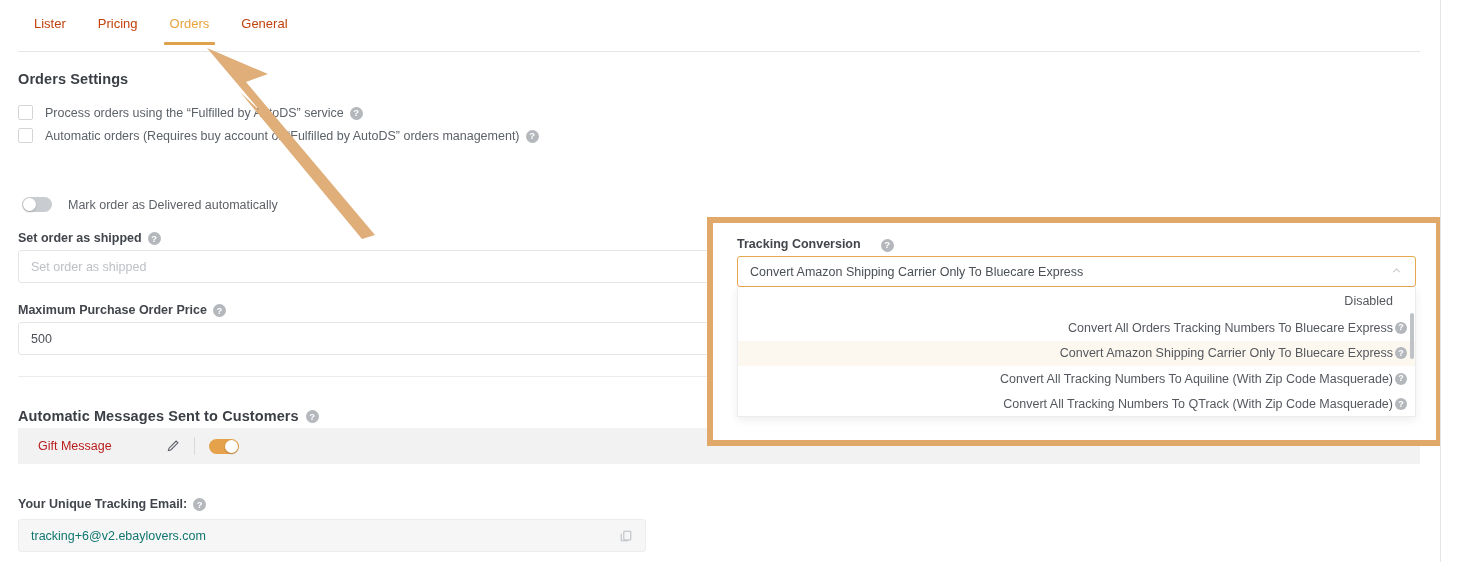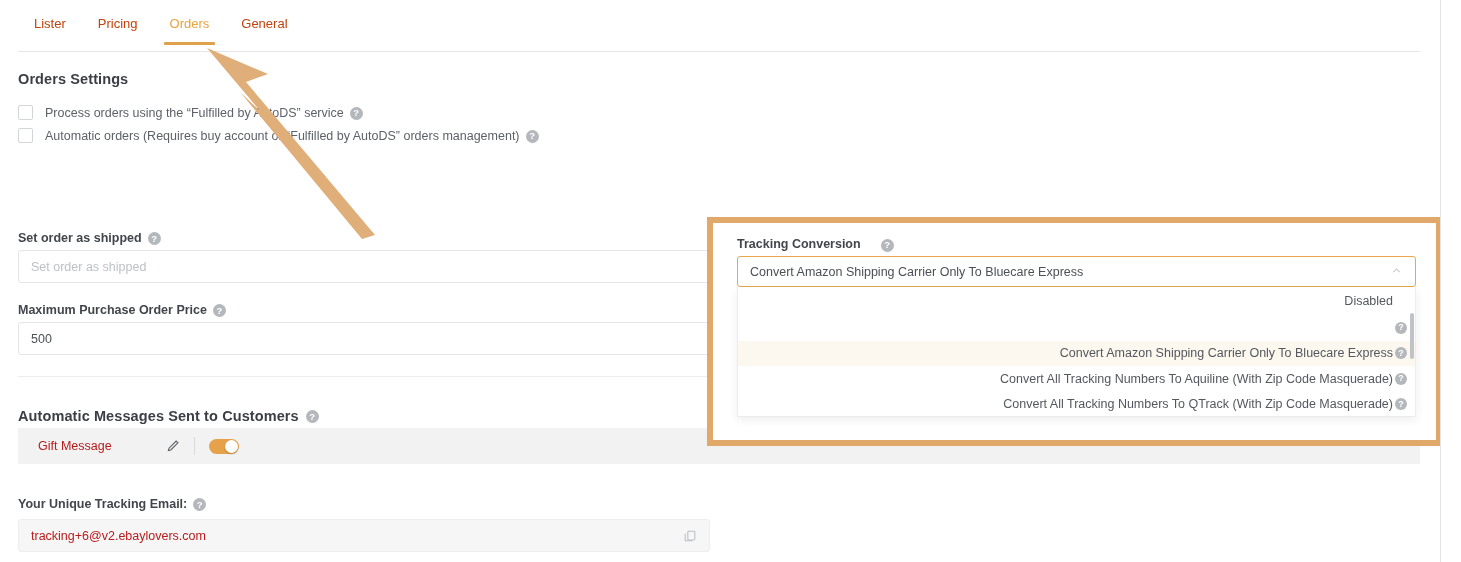--- a/index.html
+++ b/index.html
@@ -110,22 +110,22 @@
     background: #fff; display: flex; align-items: center;
     padding: 0 12px; font-size: 12.5px; color: #4b5056;
   }
   .inp .chev {
     position: absolute; right: 12px; top: 50%; transform: translateY(-50%);
     color: #c9ccd0;
   }
   .in-shipped { top: 250px; width: 1402px; color: #bdc1c6; }
   .in-maxprice { top: 322px; width: 1402px; }
   .in-email {
-    top: 519px; width: 692px; background: #f6f6f7;
-    border-color: #eceded; color: #b91c1c;
+    top: 519px; width: 628px; background: #f6f6f7;
+    border-color: #eceded; color: #0f766e;
   }
   .in-email .copy {
     position: absolute; right: 12px; top: 50%; transform: translateY(-50%);
     color: #b9bdc2; cursor: pointer; display: flex;
   }
 
   
   .divider {
     position: absolute; left: 18px; top: 376px; width: 1402px;
     height: 1px; background: #ececec;
@@ -222,20 +222,26 @@
 
   <div class="cbrow cb-2">
     <span class="box"></span>
     <span class="lbl">
       <span>Automatic orders (Requires buy account or “Fulfilled by AutoDS” orders management)</span>
       <span class="help">?</span>
     </span>
   </div>
 
 
+  <div class="tgrow tg-2">
+    <span class="switch">
+        <span class="knob"></span>
+      </span>
+    <span>Mark order as Delivered automatically</span>
+  </div>
 
   <div class="flabel lbl-shipped">
     <span>Set order as shipped</span>
     <span class="help">?</span>
   </div>
   <div class="inp in-shipped">
     <span>Set order as shipped</span>
     <span class="chev">
       <svg width="13" height="13" viewBox="0 0 16 16" fill="none" stroke="currentColor" stroke-width="1.3">
           <path d="M4 6l4 4 4-4"></path>
@@ -306,20 +312,21 @@
               <path d="M4 10l4-4 4 4"></path>
             </svg>
         </span>
       </div>
 
       <div class="tc-list">
         <div class="opt first">
           <span>Disabled</span>
         </div>
         <div class="opt">
+          <span>Convert All Orders Tracking Numbers To Bluecare Express</span>
           <span class="help sm">?</span>
         </div>
         <div class="opt highlighted">
           <span>Convert Amazon Shipping Carrier Only To Bluecare Express</span>
           <span class="help sm">?</span>
         </div>
         <div class="opt">
           <span>Convert All Tracking Numbers To Aquiline (With Zip Code Masquerade)</span>
           <span class="help sm">?</span>
         </div>

